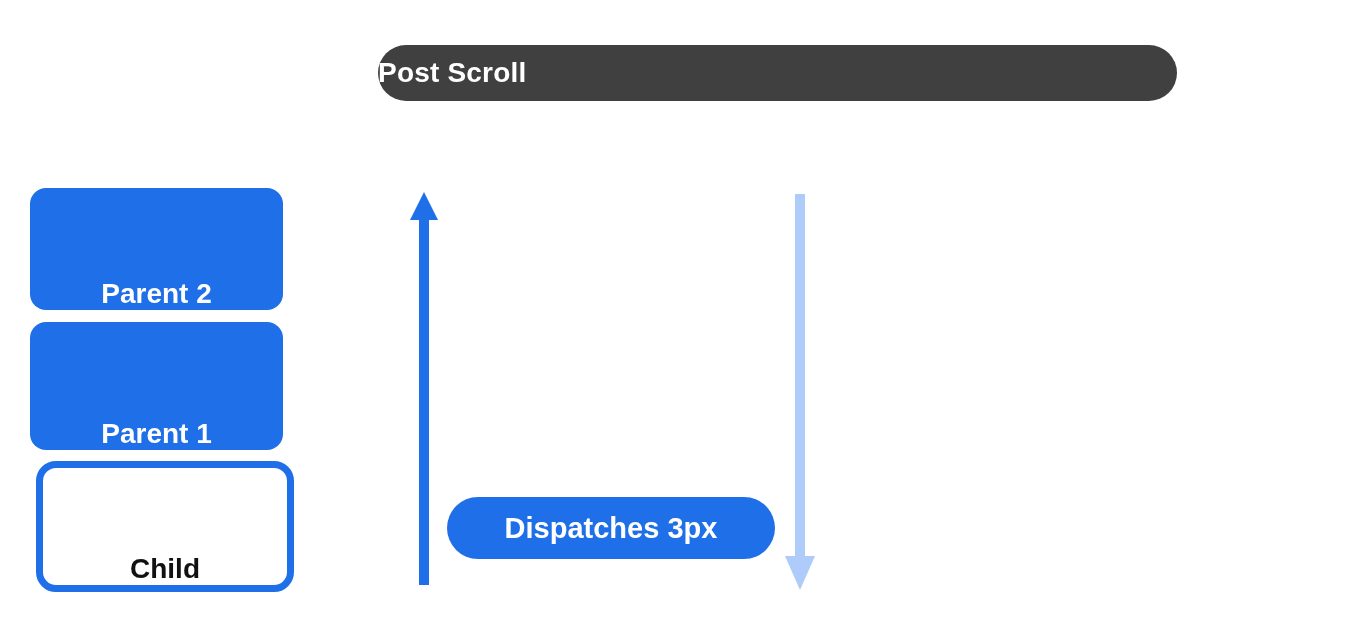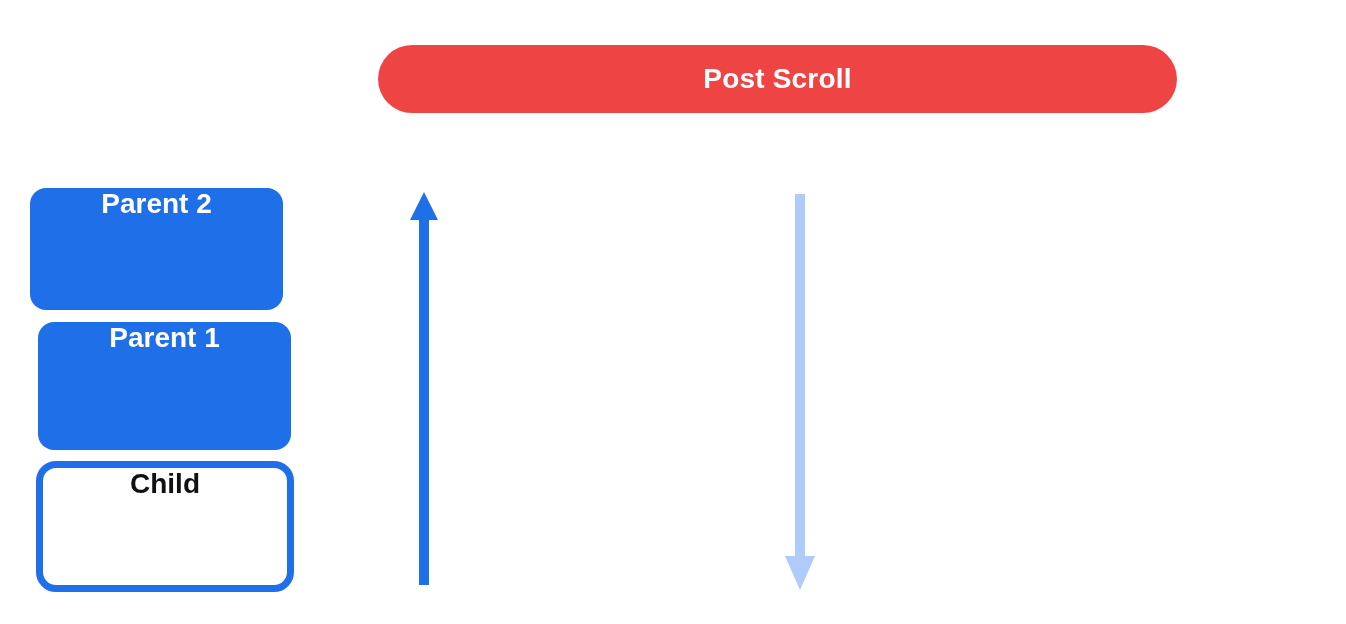--- a/index.html
+++ b/index.html
@@ -12,49 +12,49 @@
     position: relative;
     width: 1346px;
     height: 624px;
     background: #ffffff;
     overflow: hidden;
   }
   
   .post-scroll-pill {
     position: absolute;
     left: 378px; top: 45px;
-    width: 799px; height: 68px;
-    background: #ef4444;
+    width: 799px; height: 56px;
+    background: #404040;
     border-radius: 34px;
-    display: flex; align-items: center; justify-content: center;
+    display: flex; align-items: center; justify-content: flex-start;
   }
   .post-scroll-pill span {
     color: #ffffff;
     font-size: 28px;
     font-weight: bold;
     letter-spacing: 0.2px;
   }
   
   .stack-box {
     position: absolute;
     left: 30px;
     width: 253px;
     border-radius: 16px;
-    display: flex; align-items: flex-start; justify-content: center;
+    display: flex; align-items: flex-end; justify-content: center;
   }
   .stack-box.filled {
     background: #1E6FE8;
   }
   .stack-box.filled span {
     color: #ffffff;
     font-size: 28px;
     font-weight: bold;
   }
   .box-parent2 { top: 188px; height: 122px; }
-  .box-parent1 { top: 322px; height: 128px; margin-left: 8px; }
+  .box-parent1 { top: 322px; height: 128px; }
   .box-child {
     top: 461px; height: 131px;
     left: 36px; width: 258px;
     background: #ffffff;
     border: 7px solid #1E6FE8;
     border-radius: 20px;
     box-sizing: border-box;
   }
   .box-child span {
     color: #111111;
@@ -122,14 +122,17 @@
     <line x1="17" y1="26" x2="17" y2="395" stroke="#1E6FE8" stroke-width="10"></line>
     <polygon points="17,2 3,30 31,30" fill="#1E6FE8"></polygon>
   </svg>
 
   <svg class="arrow-svg down-arrow" width="34" height="398" viewBox="0 0 34 398" aria-hidden="true">
     <line x1="17" y1="0" x2="17" y2="366" stroke="#AECBFA" stroke-width="10"></line>
     <polygon points="17,396 2,362 32,362" fill="#AECBFA"></polygon>
   </svg>
 
 
+  <div class="dispatches-pill">
+    <span>Dispatches 3px</span>
+  </div>
 
 </div>
 
 </body></html>

